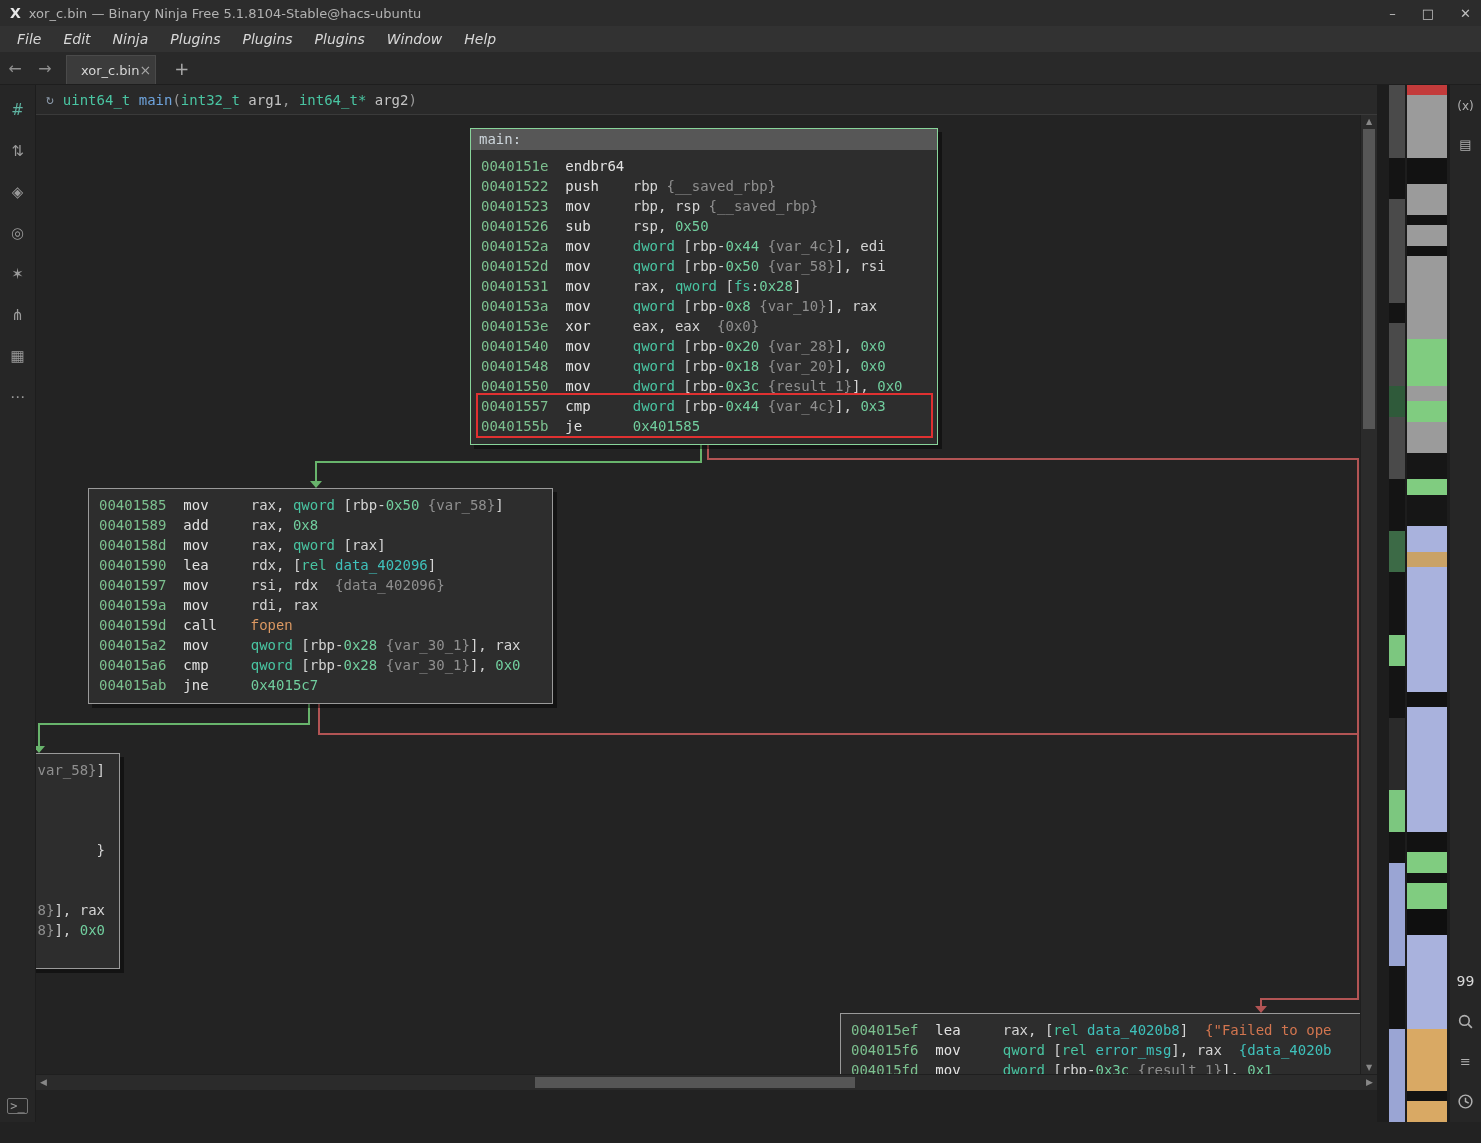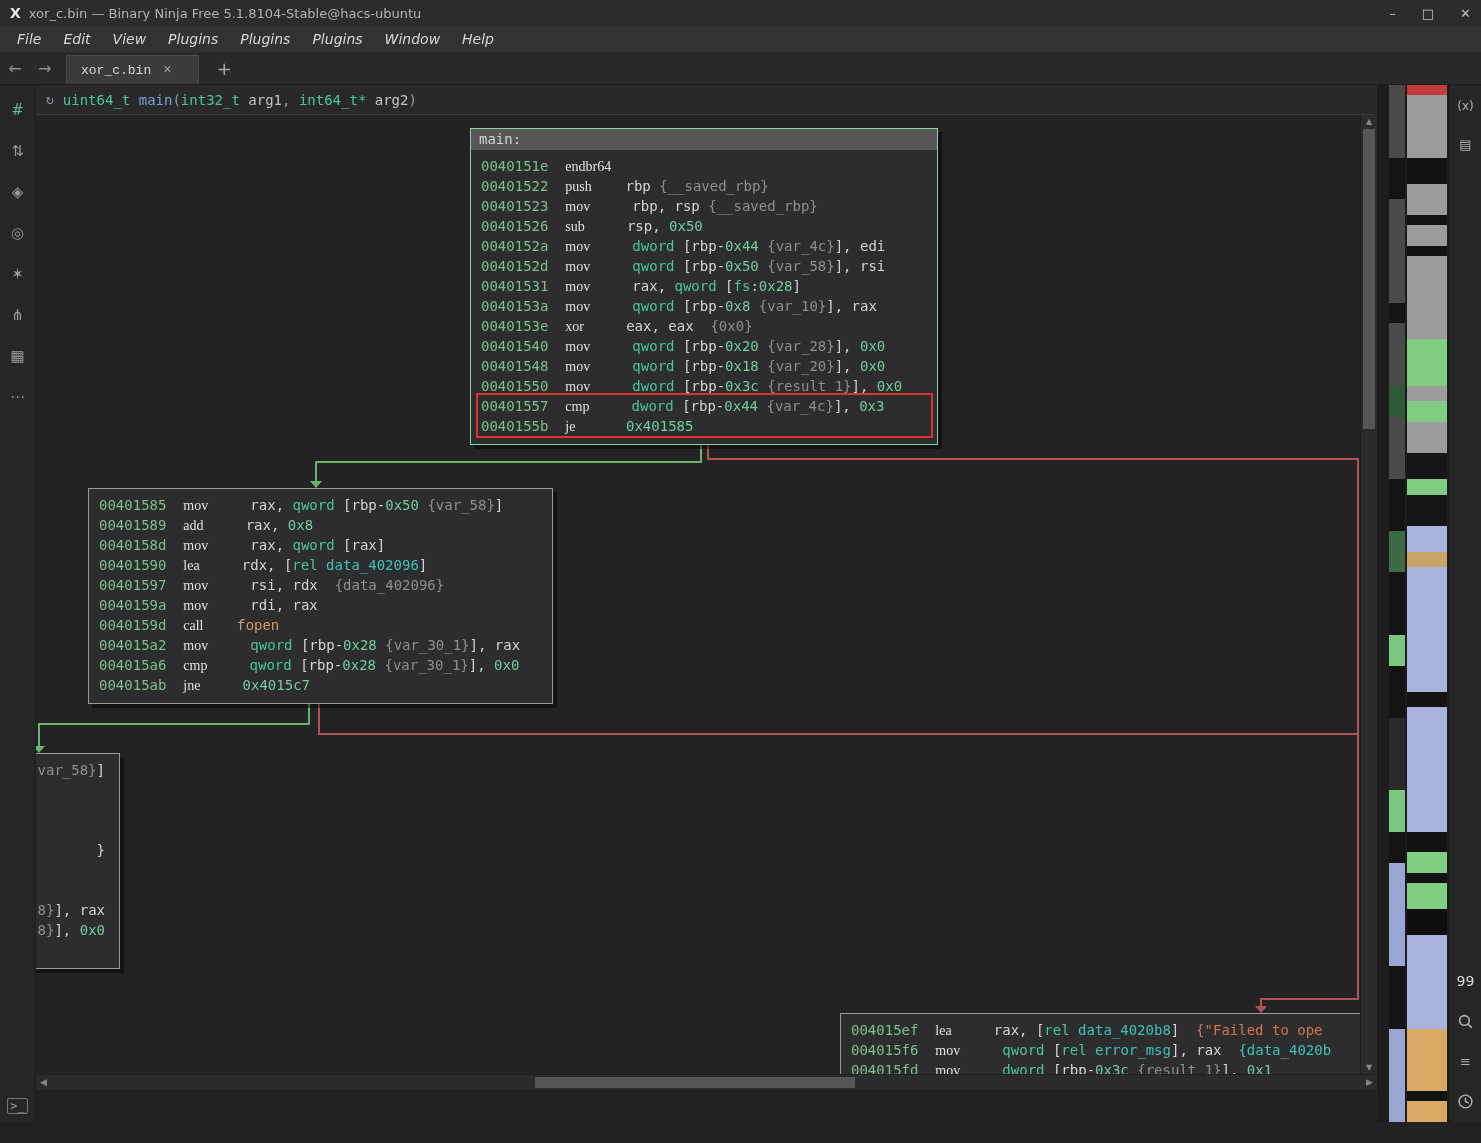--- a/index.html
+++ b/index.html
@@ -10,21 +10,21 @@
   .logo { font-weight:bold; color:#e8e8e8; margin-right:8px; font-size:14px; }
   .title-text { flex:0 1 auto; }
   .win-controls { margin-left:auto; display:flex; gap:26px; color:#c0c0c0; font-size:13px; }
   .win-controls span { cursor:default; }
 
   .menubar { height:26px; background:#323232; display:flex; align-items:center; font-size:14px; color:#d8d8d8; padding-left:6px; }
   .menu-item { padding:0 11px;font-style:italic; }
 
   .tabbar { height:33px; background:#292929; display:flex; align-items:flex-end; border-bottom:1px solid #1e1e1e; }
   .nav-btn { width:30px; text-align:center; color:#8f8f8f; font-size:16px; align-self:center; }
-  .tab { height:29px; display:flex; align-items:center; background:#3b3b3b; border:1px solid #4a4a4a; border-bottom:none; padding:0 26px 0 14px; color:#d6d6d6; font-size:13px; gap:12px; margin-left:6px;font-family:Liberation Mono, monospace; }
+  .tab { height:29px; display:flex; align-items:center; background:#3b3b3b; border:1px solid #4a4a4a; border-bottom:none; padding:0 4px 0 14px; color:#d6d6d6; font-size:13px; margin-left:6px; }
   .tab-close { color:#a8a8a8; font-size:14px; }
   .tab-add { margin-left:18px; color:#a8a8a8; font-size:18px; align-self:center; }
 
   .main { display:flex; height:1037px; }
 
   .left-rail { width:36px; background:#262626; border-right:1px solid #1d1d1d; display:flex; flex-direction:column; align-items:center; padding:16px 0 8px; gap:23px; font-size:15px; color:#9a9a9a; }
   .left-rail .accent { color:#5fb3a1; }
   .rail-console { margin-top:auto; font-family:"DejaVu Sans Mono",monospace; font-size:12px; border:1px solid #777; padding:0 2px; border-radius:2px; }
 
   .center { width:1341px; display:flex; flex-direction:column; }
@@ -43,21 +43,21 @@
   #graph-canvas { position:relative; width:1324px; height:959px; overflow:hidden; }
 
   .block { position:absolute; background:#2d2d2d; border:1px solid #9a9a9a; box-shadow:4px 4px 0 rgba(0,0,0,.45); font:14px "DejaVu Sans Mono","Liberation Mono",monospace; line-height:20px; white-space:pre; overflow:hidden; z-index:2; }
   .block.selected { border-color:#88d49a; }
   .block-header { height:21px; line-height:21px; background:#575757; color:#ccd4da; padding:0 8px; }
   .block-body { padding:6px 0 8px; }
   .bline { height:20px; padding:0 10px; }
   .alignright .bline { text-align:right; padding-right:14px; }
   .redbox { position:absolute; left:5px; right:4px; border:2px solid #e03131; z-index:3; }
 
-  .ta { color:#7cc08f; } .tm { color:#e2e2e2;font-family:Liberation Serif, serif; } .tt { color:#d4d4d4; }
+  .ta { color:#7cc08f; } .tm { color:#e2e2e2; } .tt { color:#d4d4d4; }
   .tk { color:#49c5a2; } .tn { color:#71ce9e; } .tg { color:#8f8f8f; }
   .ts { color:#3fc1bb; } .ti { color:#de9a63;font-family:Liberation Mono, monospace; } .tr { color:#d2754f; }
 
   .edge { position:absolute; z-index:1; }
   .edge.green { background:#68b46c; } .edge.red { background:#b25454; }
   .arrow { position:absolute; width:0; height:0; border-left:6px solid transparent; border-right:6px solid transparent; z-index:1; }
   .arrow.green { border-top:7px solid #68b46c; } .arrow.red { border-top:7px solid #b25454; }
 
   .vscroll { width:17px; background:#2b2b2b; border-left:1px solid #1f1f1f; position:relative; }
   .vthumb { position:absolute; left:2px; right:2px; top:14px; height:300px; background:#565656; }
@@ -90,21 +90,21 @@
     <span class="win-controls">
       <span>–</span>
       <span>□</span>
       <span>✕</span>
     </span>
   </div>
 
   <div class="menubar">
       <span class="menu-item">File</span>
       <span class="menu-item">Edit</span>
-      <span class="menu-item">View</span>
+      <span class="menu-item">Ninja</span>
       <span class="menu-item">Plugins</span>
       <span class="menu-item">Plugins</span>
       <span class="menu-item">Plugins</span>
       <span class="menu-item">Window</span>
       <span class="menu-item">Help</span>
     </div>
 
   <div class="tabbar">
     <span class="nav-btn">←</span>
     <span class="nav-btn">→</span>

